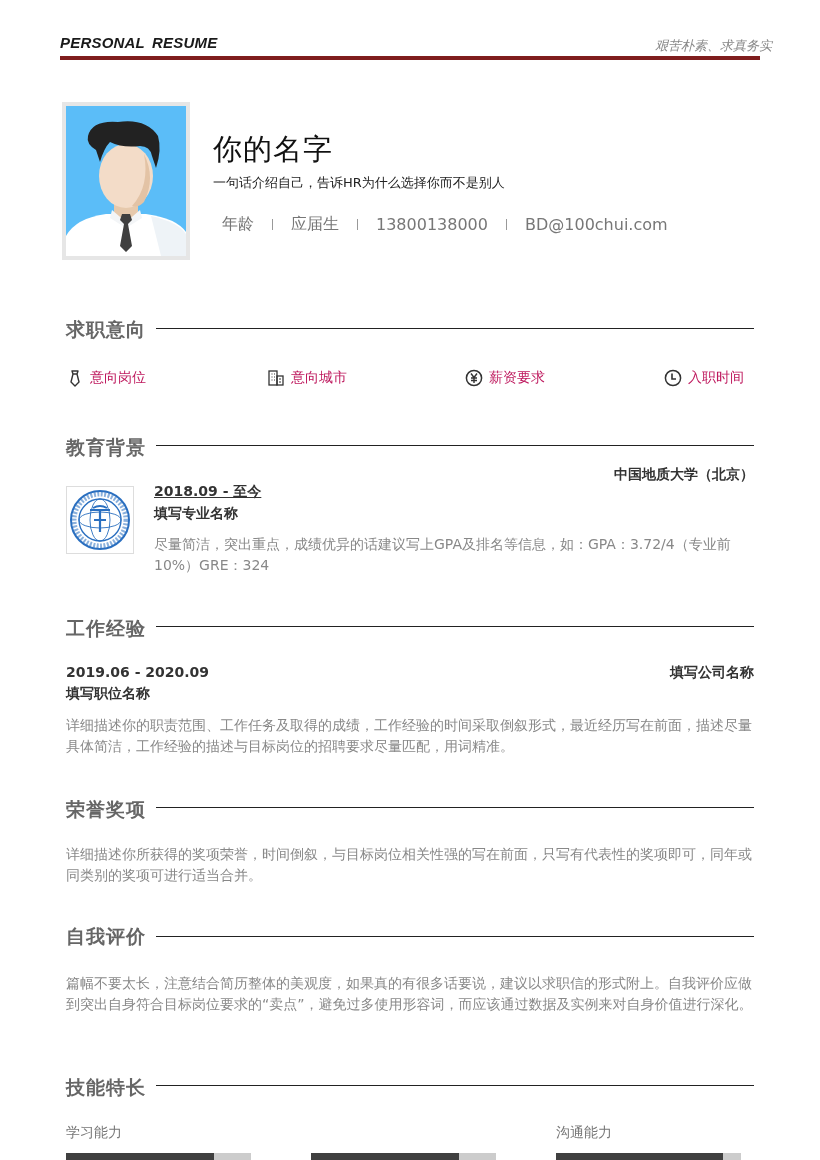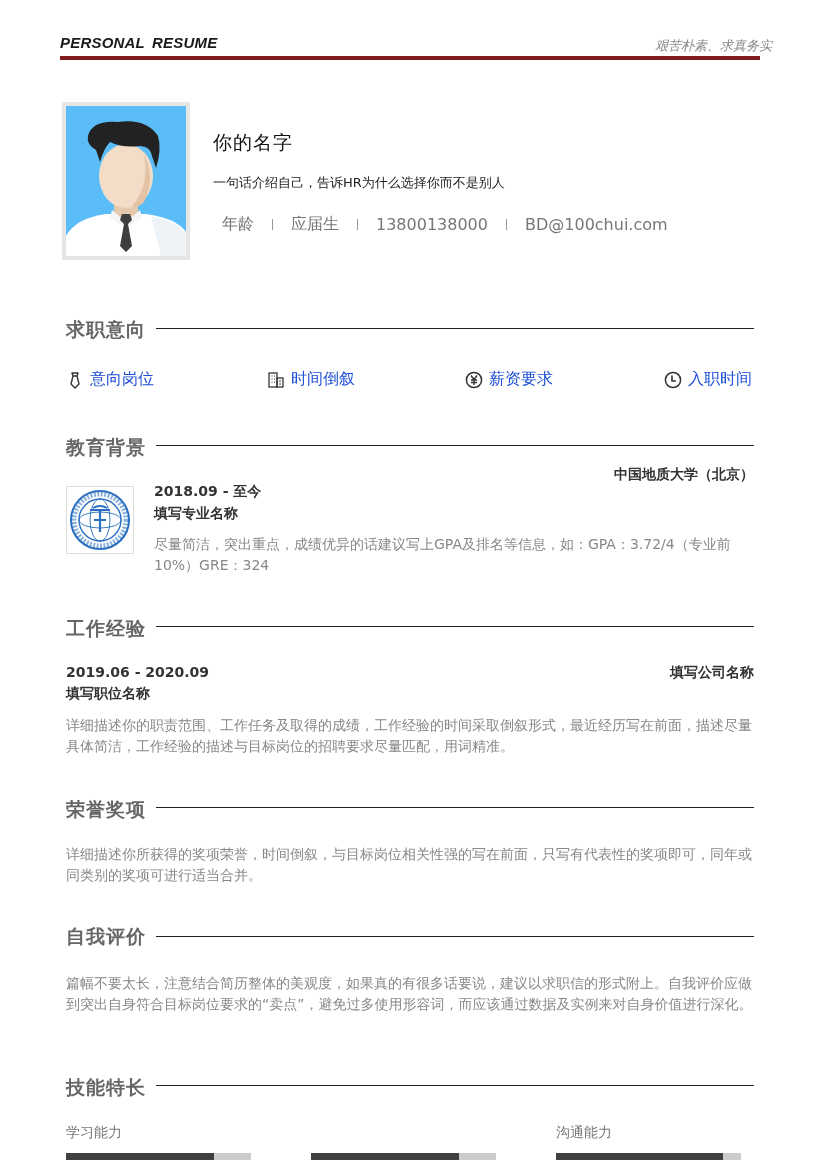--- a/index.html
+++ b/index.html
@@ -6,30 +6,30 @@
     html, body { width: 820px; height: 1160px; overflow: hidden; background: #ffffff; }
     body { font-family: "DejaVu Sans", "Liberation Sans", sans-serif; color: #333; position: relative; }
 
     .topbar { position: absolute; left: 60px; top: 34px; width: 700px; height: 26px; border-bottom: 4px solid #7f1d1d; }
     .topbar .brand { position: absolute; left: 0; top: 0; font-family: "Liberation Sans", sans-serif; font-weight: bold; font-style: italic; font-size: 15px; color: #1a1a1a; letter-spacing: 0.2px; word-spacing: 3px; }
     .topbar .motto { position: absolute; right: -12px; top: 3px; font-size: 13px; font-style: italic; color: #888; }
 
     .photo { position: absolute; left: 62px; top: 102px; width: 128px; height: 158px; background: #e6e6e6; padding: 4px; }
     .photo svg { display: block; width: 120px; height: 150px; }
 
-    .name { position: absolute; left: 213px; top: 130px; font-size: 19px; color: #111; font-weight: normal; letter-spacing: 1px; }
+    .name { position: absolute; left: 213px; top: 130px; font-size: 29px; color: #111; font-weight: normal; letter-spacing: 1px; }
     .tagline { position: absolute; left: 213px; top: 174px; font-size: 13px; color: #222; }
     .meta { position: absolute; left: 222px; top: 214px; font-size: 16px; color: #777; display: flex; align-items: center; }
     .meta .sep { display: inline-block; width: 1px; height: 11px; background: #999; margin: 0 18px; }
 
     .section-title { position: absolute; left: 66px; font-size: 19px; font-weight: bold; color: #666; letter-spacing: 1px; }
     .section-line { position: absolute; left: 156px; width: 598px; height: 1px; background: #222; }
 
     .intent { position: absolute; top: 369px; left: 66px; width: 690px; height: 22px; }
-    .intent-item { position: absolute; top: 0; display: flex; align-items: center; font-size: 16px; color: #1d4ed8; }
+    .intent-item { position: absolute; top: 0; display: flex; align-items: center; font-size: 14px; color: #be185d; }
     .intent-item svg { width: 18px; height: 18px; margin-right: 6px; }
 
     .logo { position: absolute; left: 66px; top: 486px; width: 68px; height: 68px; border: 1px solid #ddd; padding: 2px; }
     .logo svg { width: 62px; height: 62px; display: block; }
 
     .bold { font-weight: bold; color: #333; font-size: 14px; position: absolute; }
     .desc { position: absolute; font-size: 14px; color: #888; line-height: 21px; }
 
     .skill-label { position: absolute; top: 1124px; font-size: 14px; color: #777; }
     .bar { position: absolute; top: 1153px; width: 185px; height: 7px; background: #cccccc; }
@@ -84,21 +84,21 @@
       <path d="M6 2 L12 2 L11 5 L7 5 Z M7 5 L11 5 L13 13 L9 17 L5 13 Z" fill="none" stroke="#333" stroke-width="1.4" stroke-linejoin="round"></path>
     </svg>
     <span>意向岗位</span>
   </div>
   <div class="intent-item" style="left:201px;">
     <svg viewBox="0 0 18 18">
       <rect x="2" y="2" width="8" height="14" fill="none" stroke="#333" stroke-width="1.3"></rect>
       <rect x="10" y="7" width="6" height="9" fill="none" stroke="#333" stroke-width="1.3"></rect>
       <path d="M4.5 5h1M7 5h1M4.5 8h1M7 8h1M4.5 11h1M7 11h1M12 10h2M12 13h2" stroke="#333" stroke-width="1.2"></path>
     </svg>
-    <span>时间倒叙</span>
+    <span>意向城市</span>
   </div>
   <div class="intent-item" style="left:399px;">
     <svg viewBox="0 0 18 18">
       <circle cx="9" cy="9" r="7.6" fill="none" stroke="#333" stroke-width="1.5"></circle>
       <path d="M6 4.5 L9 8.5 L12 4.5 M9 8.5 L9 14 M6 9 H12 M6 11.5 H12" fill="none" stroke="#333" stroke-width="1.4"></path>
     </svg>
     <span>薪资要求</span>
   </div>
   <div class="intent-item" style="left:598px;">
     <svg viewBox="0 0 18 18">
@@ -117,21 +117,21 @@
     <circle cx="31" cy="31" r="29" fill="#fff" stroke="#2a6fc0" stroke-width="2"></circle>
     <circle cx="31" cy="31" r="21" fill="#fff" stroke="#2a6fc0" stroke-width="1.4"></circle>
     <circle cx="31" cy="31" r="26" fill="none" stroke="#2a6fc0" stroke-width="5" stroke-dasharray="2 1.5" opacity="0.55"></circle>
     <ellipse cx="31" cy="31" rx="21" ry="8" fill="none" stroke="#2a6fc0" stroke-width="0.9"></ellipse>
     <ellipse cx="31" cy="31" rx="10" ry="21" fill="none" stroke="#2a6fc0" stroke-width="0.9"></ellipse>
     <path d="M21 21 H41 M31 21 V43 M25 31 H37" stroke="#2a6fc0" stroke-width="2.2"></path>
     <path d="M24 19 Q31 15 38 19" fill="none" stroke="#2a6fc0" stroke-width="2"></path>
   </svg>
 </div>
 
-<div class="bold" style="left:154px; top:483px;">2018.09 - 至今</div>
+<div class="bold" style="left:154px; top:483px;text-decoration:underline;">2018.09 - 至今</div>
 <div class="bold" style="right:66px; top:466px;">中国地质大学（北京）</div>
 <div class="bold" style="left:154px; top:505px;">填写专业名称</div>
 <div class="desc" style="left:154px; top:534px; width:600px;">尽量简洁，突出重点，成绩优异的话建议写上GPA及排名等信息，如：GPA：3.72/4（专业前10%）GRE：324</div>
 
 <div class="section-title" style="top:616px;">工作经验</div>
 <div class="section-line" style="top:626px;"></div>
 
 <div class="bold" style="left:66px; top:664px;">2019.06 - 2020.09</div>
 <div class="bold" style="right:66px; top:664px;">填写公司名称</div>
 <div class="bold" style="left:66px; top:685px;">填写职位名称</div>

